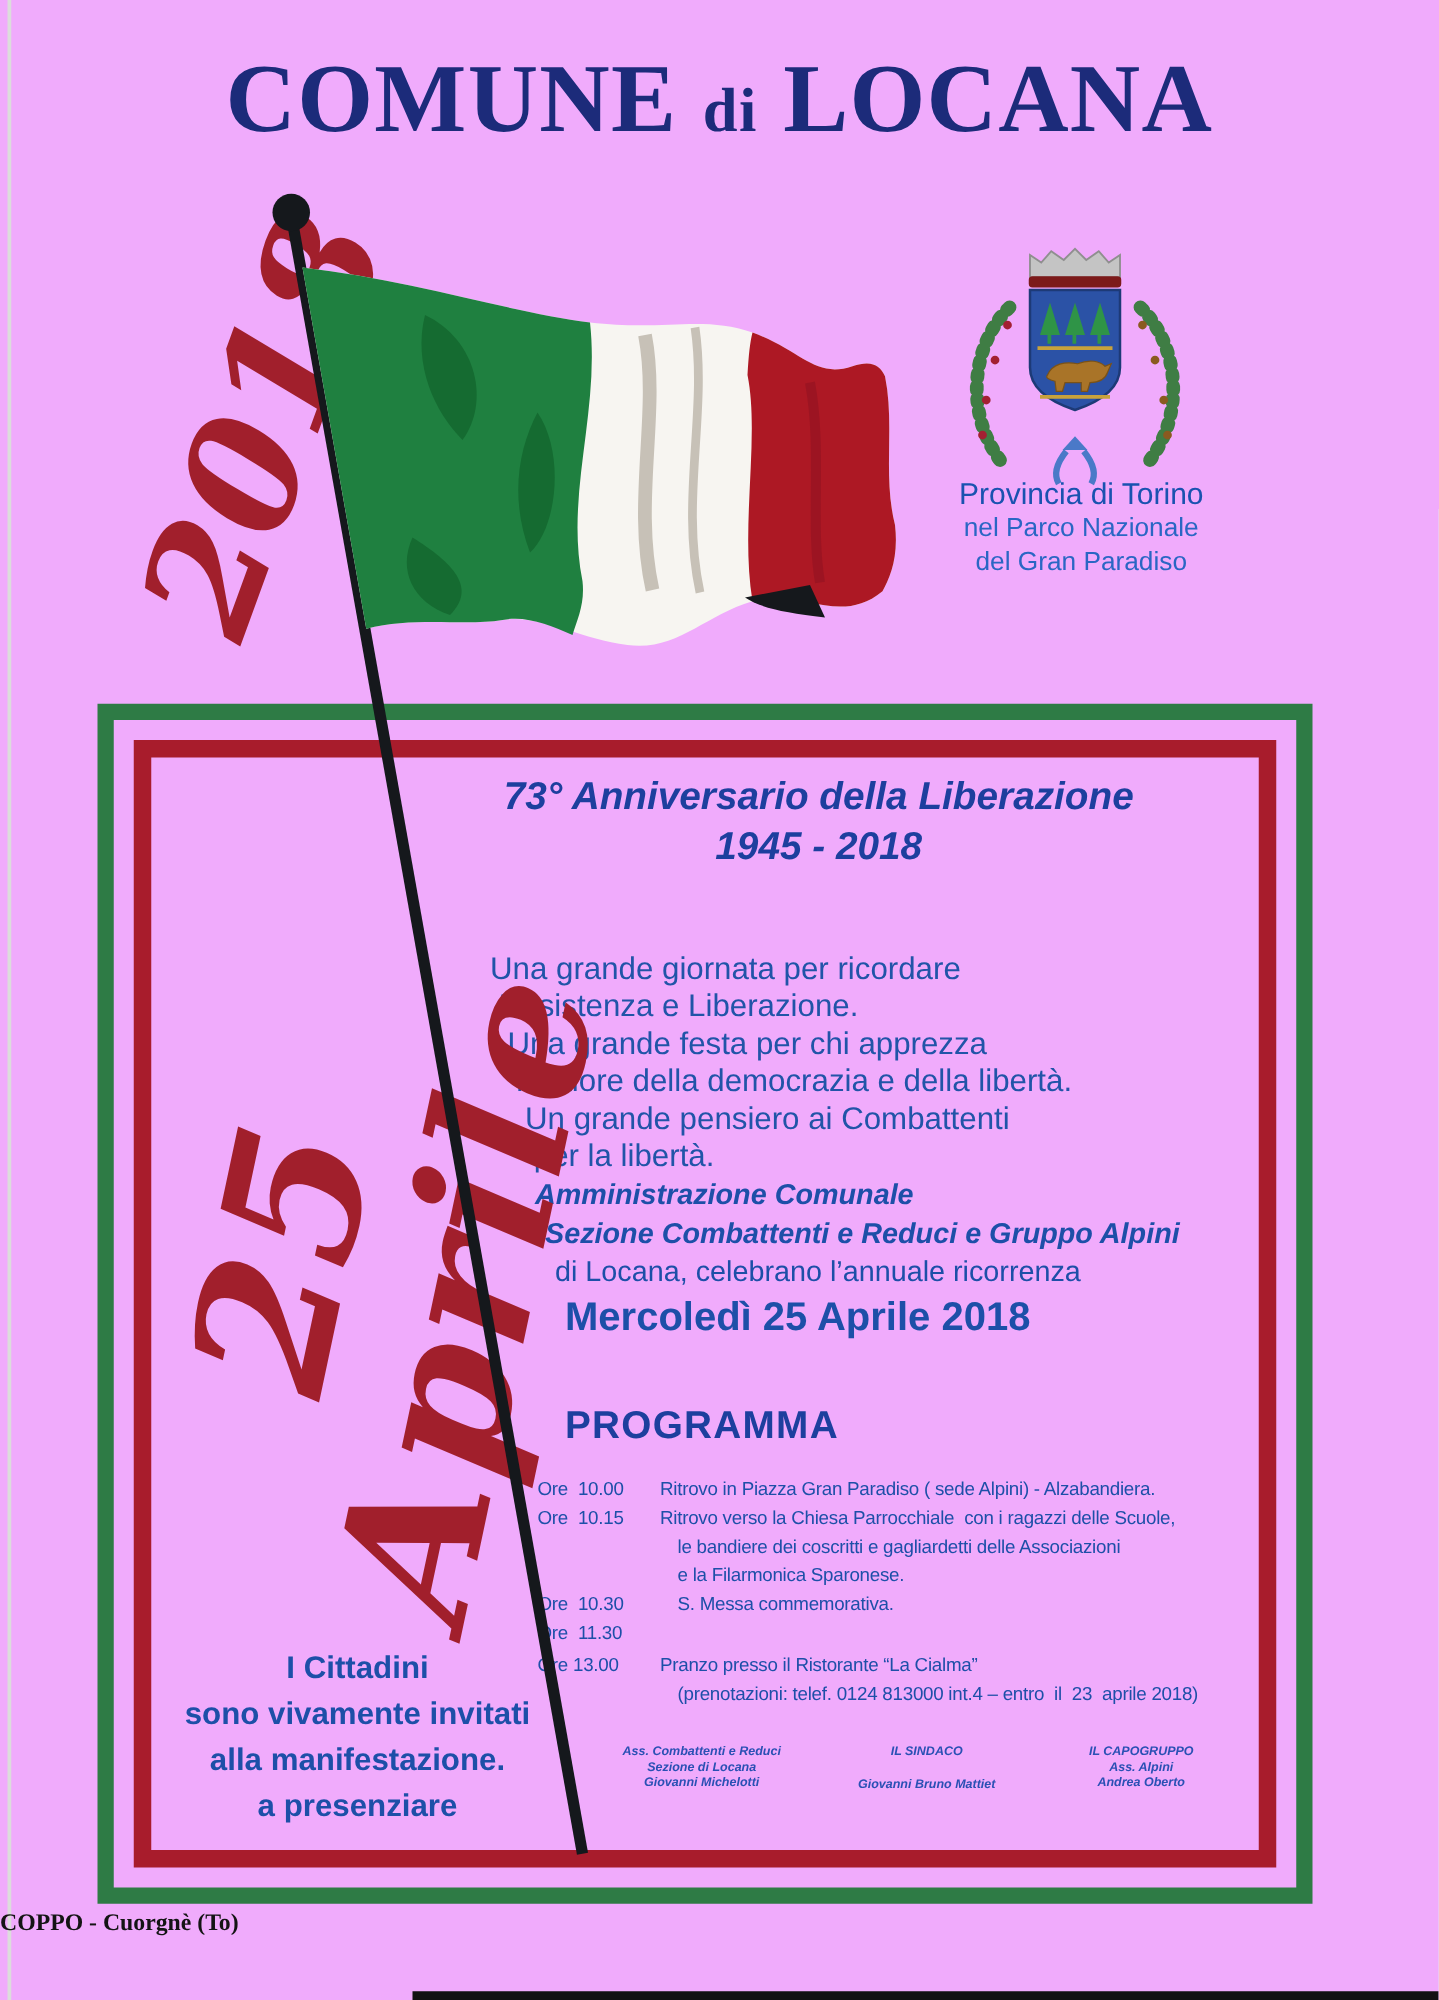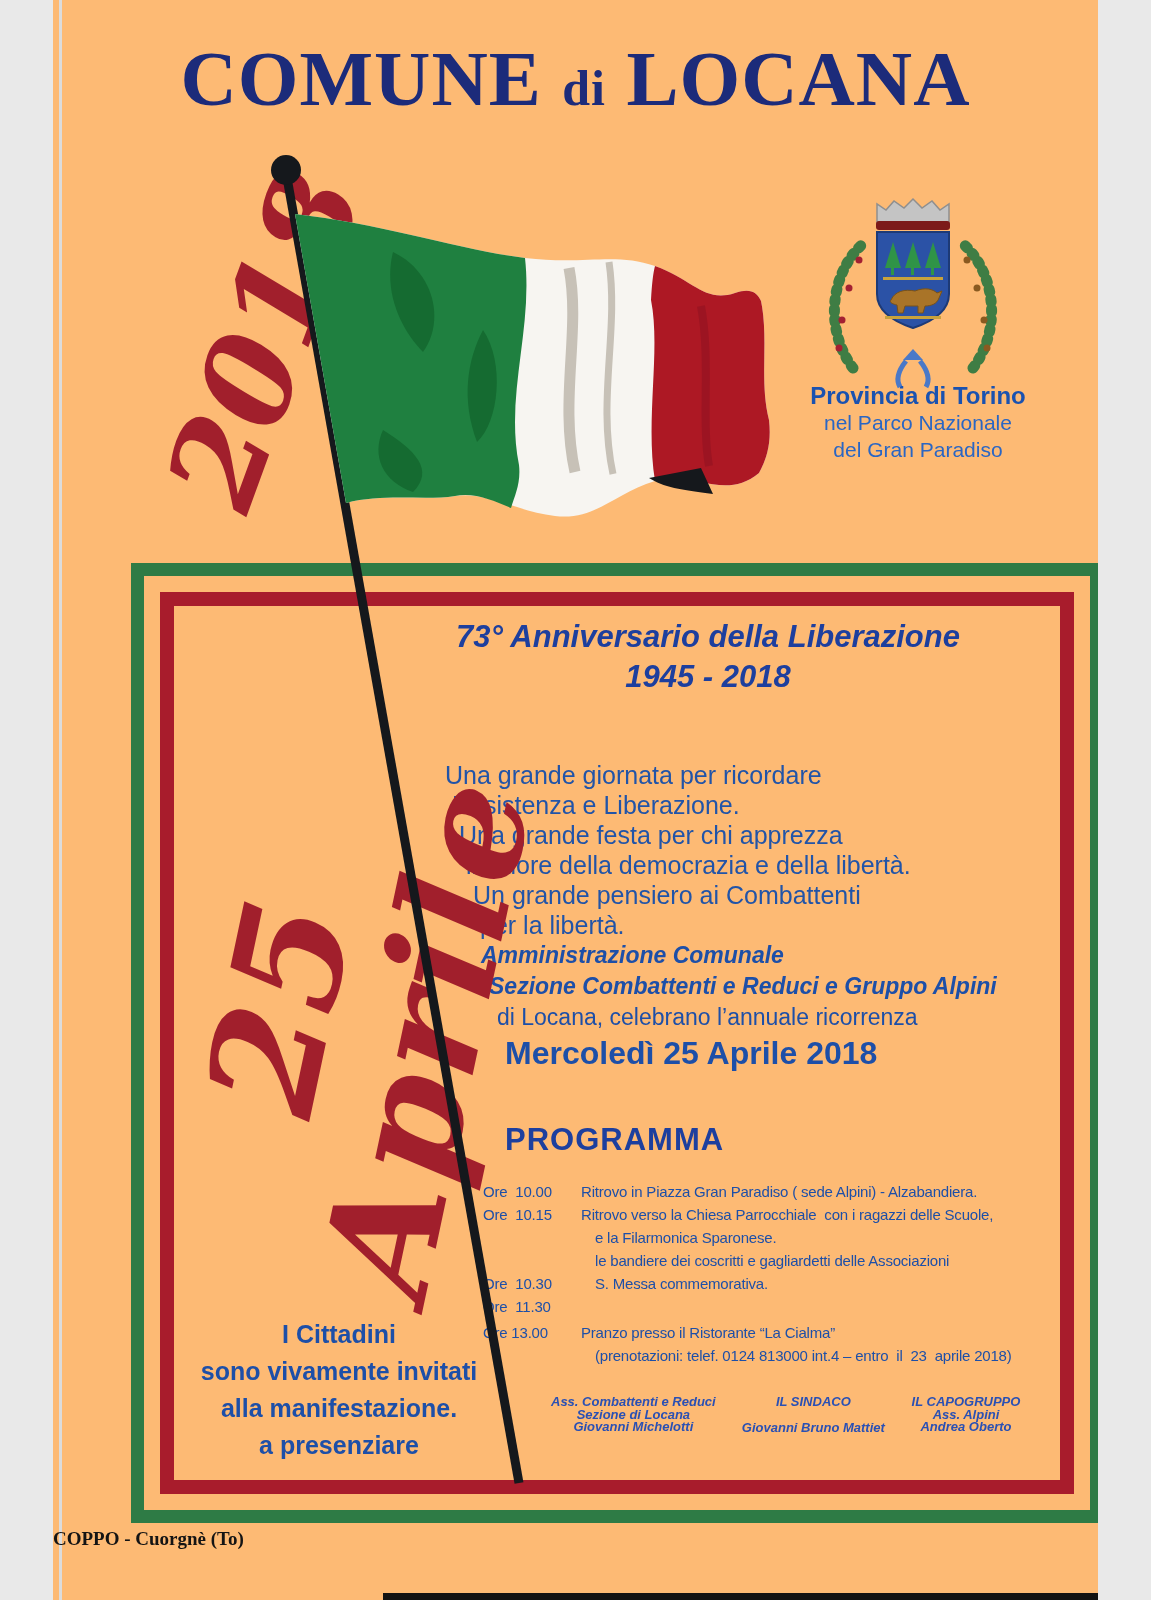--- a/index.html
+++ b/index.html
@@ -1,35 +1,35 @@
 <!DOCTYPE html>
 <html><head>
 <meta charset="utf-8">
 <style>
   html,body{margin:0;padding:0;background:#e9e9e9;}
-  .page{position:relative;width:1045px;height:1600px;margin:0 auto;background:#fdba74;
+  .page{position:relative;width:1151px;height:1600px;margin:0 auto;background:#f0abfc;
         overflow:hidden;font-family:"Liberation Sans",sans-serif;}
   .scan-left{position:absolute;left:6px;top:0;bottom:0;width:3px;background:#dcdcdc;}
   .scan-bar{position:absolute;left:330px;right:0;bottom:0;height:7px;background:#121212;}
 
   .main-title{position:absolute;top:34px;left:0;width:100%;text-align:center;
       color:#1c2b7a;font-family:"Liberation Serif",serif;font-weight:bold;
       font-size:78px;letter-spacing:1px;white-space:nowrap;}
   .main-title .t-small{font-size:50px;}
 
   .year-big{position:absolute;left:22px;top:278px;width:380px;text-align:center;
       font-family:"DejaVu Serif","Liberation Serif",serif;font-style:italic;font-weight:bold;
       font-size:124px;color:#a11f2c;transform:rotate(-70deg);line-height:124px;}
 
   .date-big{position:absolute;left:-90px;top:872px;width:780px;text-align:center;
       font-family:"DejaVu Serif","Liberation Serif",serif;font-style:italic;font-weight:bold;
       font-size:150px;color:#a11f2c;transform:rotate(-78deg);line-height:150px;letter-spacing:2px;}
 
   .crest-caption{position:absolute;left:740px;top:382px;width:250px;text-align:center;line-height:27px;}
-  .crest-caption .c1{color:#1a52b0;font-weight:bold;font-size:24px;}
+  .crest-caption .c1{color:#1a52b0;font-weight:normal;font-size:24px;}
   .crest-caption .c2{color:#2a66c4;font-size:21px;}
 
   .frame-outer{position:absolute;left:78px;top:563px;width:972px;height:960px;
       border:13px solid #2e7b45;box-sizing:border-box;}
   .frame-inner{position:absolute;left:16px;top:16px;right:16px;bottom:16px;border:14px solid #a81c2c;}
 
   .box-heading{position:absolute;left:350px;top:617px;width:610px;text-align:center;
       color:#1d3f9e;font-weight:bold;font-style:italic;font-size:31px;line-height:40px;}
 
   .intro{position:absolute;left:392px;top:760px;color:#2154a8;font-size:25px;line-height:30px;}
@@ -53,21 +53,21 @@
   .prog-text{flex:1;}
   .prog-text div{white-space:pre-wrap;}
   .cont{padding-left:14px;}
   .gap-top{margin-top:3px;}
 
   .invite{position:absolute;left:118px;top:1316px;width:336px;text-align:center;
       color:#1d4fa8;font-weight:bold;font-size:25px;line-height:37px;}
 
   .sigs{position:absolute;left:498px;top:1396px;width:470px;display:flex;
       justify-content:space-between;color:#2a50b4;font-weight:bold;font-style:italic;
-      font-size:13px;line-height:12.5px;text-align:center;}
+      font-size:10px;line-height:12.5px;text-align:center;}
   .sig-col{min-width:110px;}
   .mt{margin-top:13px;}
 
   .footer{position:absolute;left:0;top:1528px;width:100%;
       font-family:"Liberation Serif",serif;font-weight:bold;font-size:19px;color:#141414;}
 
   .art{position:absolute;left:0;top:0;width:1151px;height:1600px;pointer-events:none;}
 </style>
 </head>
 <body>
@@ -116,22 +116,22 @@
     <div class="prog-row">
       <div class="prog-time">Ore  10.00</div>
       <div class="prog-text">
           <div>Ritrovo in Piazza Gran Paradiso ( sede Alpini) - Alzabandiera.</div>
         </div>
     </div>
     <div class="prog-row">
       <div class="prog-time">Ore  10.15</div>
       <div class="prog-text">
         <div>Ritrovo verso la Chiesa Parrocchiale  con i ragazzi delle Scuole,</div>
+        <div class="cont">le bandiere dei coscritti e gagliardetti delle Associazioni</div>
         <div class="cont">e la Filarmonica Sparonese.</div>
-        <div class="cont">le bandiere dei coscritti e gagliardetti delle Associazioni</div>
       </div>
     </div>
     <div class="prog-row">
       <div class="prog-time">Ore  10.30</div>
       <div class="prog-text">
           <div class="cont">S. Messa commemorativa.</div>
         </div>
     </div>
     <div class="prog-row">
       <div class="prog-time">Ore  11.30</div>

